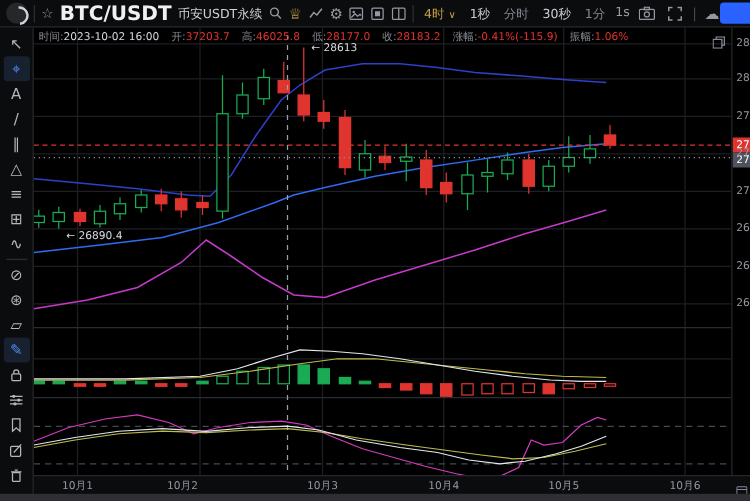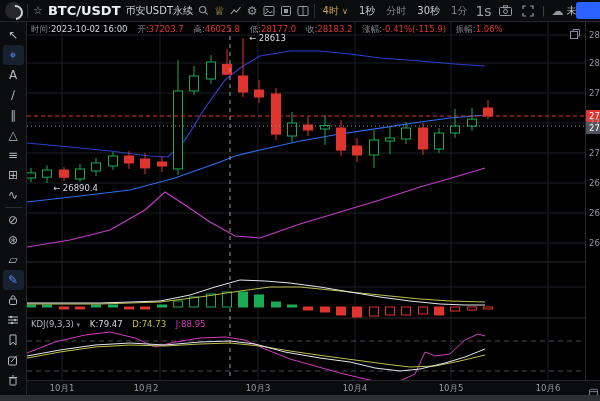--- a/index.html
+++ b/index.html
@@ -5,31 +5,31 @@
   *{margin:0;padding:0;box-sizing:border-box}
   html,body{width:600px;height:401px;overflow:hidden}
   body{background:#000;font-family:"DejaVu Sans","Liberation Sans",sans-serif;color:#d1d4dc}
   #app{position:relative;width:600px;height:401px;background:#060607}
   
   #topbar{position:relative;display:flex;align-items:center;height:22px;background:#0b0c0e;border-bottom:1px solid #26272c;padding:0 5px;gap:5px;font-size:10px;white-space:nowrap;z-index:30}
   .logo{width:17px;height:17px;border-radius:50%;background:#26262b;position:relative;flex:0 0 auto}
   .logo::after{content:"";position:absolute;left:3px;top:3px;width:11px;height:11px;border-radius:50%;border:2px solid #cfd2d8;border-left-color:transparent;border-bottom-color:transparent;transform:rotate(40deg)}
   .vsep{width:1px;height:14px;background:#2c2d33;flex:0 0 auto}
   .glyph{color:#9598a1;font-size:11px;line-height:1}
-  .pair{font-weight:bold;color:#eef0f3;font-size:13px}
+  .pair{font-weight:bold;color:#eef0f3;font-size:16px}
   .pairdesc{color:#cfd2d8;font-size:10px}
   .tb-ic{display:inline-flex;align-items:center;justify-content:center;width:16px;height:16px;color:#9598a1}
   .tb-ic svg{display:block}
   .gold{color:#c8a048}
   .tf{color:#c9ccd4;padding:1px 3px;font-size:10px}
   .tf.dim{color:#84878f}
   .tf.active{color:#c8a048}
   .tf .caret{font-size:8px;color:#c8a048}
   .right-group{margin-left:auto;display:flex;align-items:center;gap:6px}
-  .speed{color:#9a9da5;font-size:14px}
+  .speed{color:#9a9da5;font-size:10px}
   .account{display:flex;align-items:center;gap:3px;color:#c9ccd4}
   #primary-btn{position:absolute;right:-6px;top:2px;width:30px;height:17px;background:#2962ff;border-radius:3px}
   
   #main{position:relative;width:600px;height:379px}
   #toolbar{position:absolute;left:0;top:0;width:27px;height:379px;background:#0b0c0e;border-right:1px solid #26272c;display:flex;flex-direction:column;align-items:center;padding-top:3px;z-index:20}
   .tool{width:21px;height:20px;display:flex;align-items:center;justify-content:center;color:#b4b7bf;font-size:12px;border-radius:3px;flex:0 0 auto}
   .tool svg{display:block}
   .tool.active{background:#17212f;color:#4f8af0}
   .tdiv{width:17px;height:1px;background:#2c2d33;margin:2px 0;flex:0 0 auto}
   #cv{position:absolute;left:27px;top:0;width:558px;height:358px;display:block;background:#000}
@@ -350,27 +350,20 @@
 
     <div class="legend" id="ohlc-row">
       <span class="lbl">时间:</span><span class="v-white">2023-10-02 16:00</span><span class="sp"></span>
       <span class="lbl">开:</span><span class="v-red">37203.7</span><span class="sp"></span>
       <span class="lbl">高:</span><span class="v-red">46025.8</span><span class="sp"></span>
       <span class="lbl">低:</span><span class="v-red">28177.0</span><span class="sp"></span>
       <span class="lbl">收:</span><span class="v-red">28183.2</span><span class="sp"></span>
       <span class="lbl">涨幅:</span><span class="v-red">-0.41%(-115.9)</span><span class="sp"></span>
       <span class="lbl">振幅:</span><span class="v-red">1.06%</span>
     </div>
-    <div class="legend" id="kdj-row">
-      <span class="lbl" style="color:#b2b5be">KDJ(9,3,3)</span>
-      <span class="caret-s">▾</span><span class="sp"></span>
-      <span class="v-white">K:79.47</span><span class="sp"></span>
-      <span class="v-dea">D:74.73</span><span class="sp"></span>
-      <span class="v-j">J:88.95</span>
-    </div>
 
     <span id="panes-ic">
       <svg width="10" height="10" viewBox="0 0 10 10">
           <rect x="0.5" y="2.5" width="7" height="7" fill="none" stroke="#85889a"></rect>
           <path d="M3 2.5V0.5h6.5V7H7.5" fill="none" stroke="#85889a"></path>
         </svg>
     </span>
 
     <div id="paxis">
       <div class="ptag" id="last-tag" style="top: 88.0269px;">27686.0</div>

